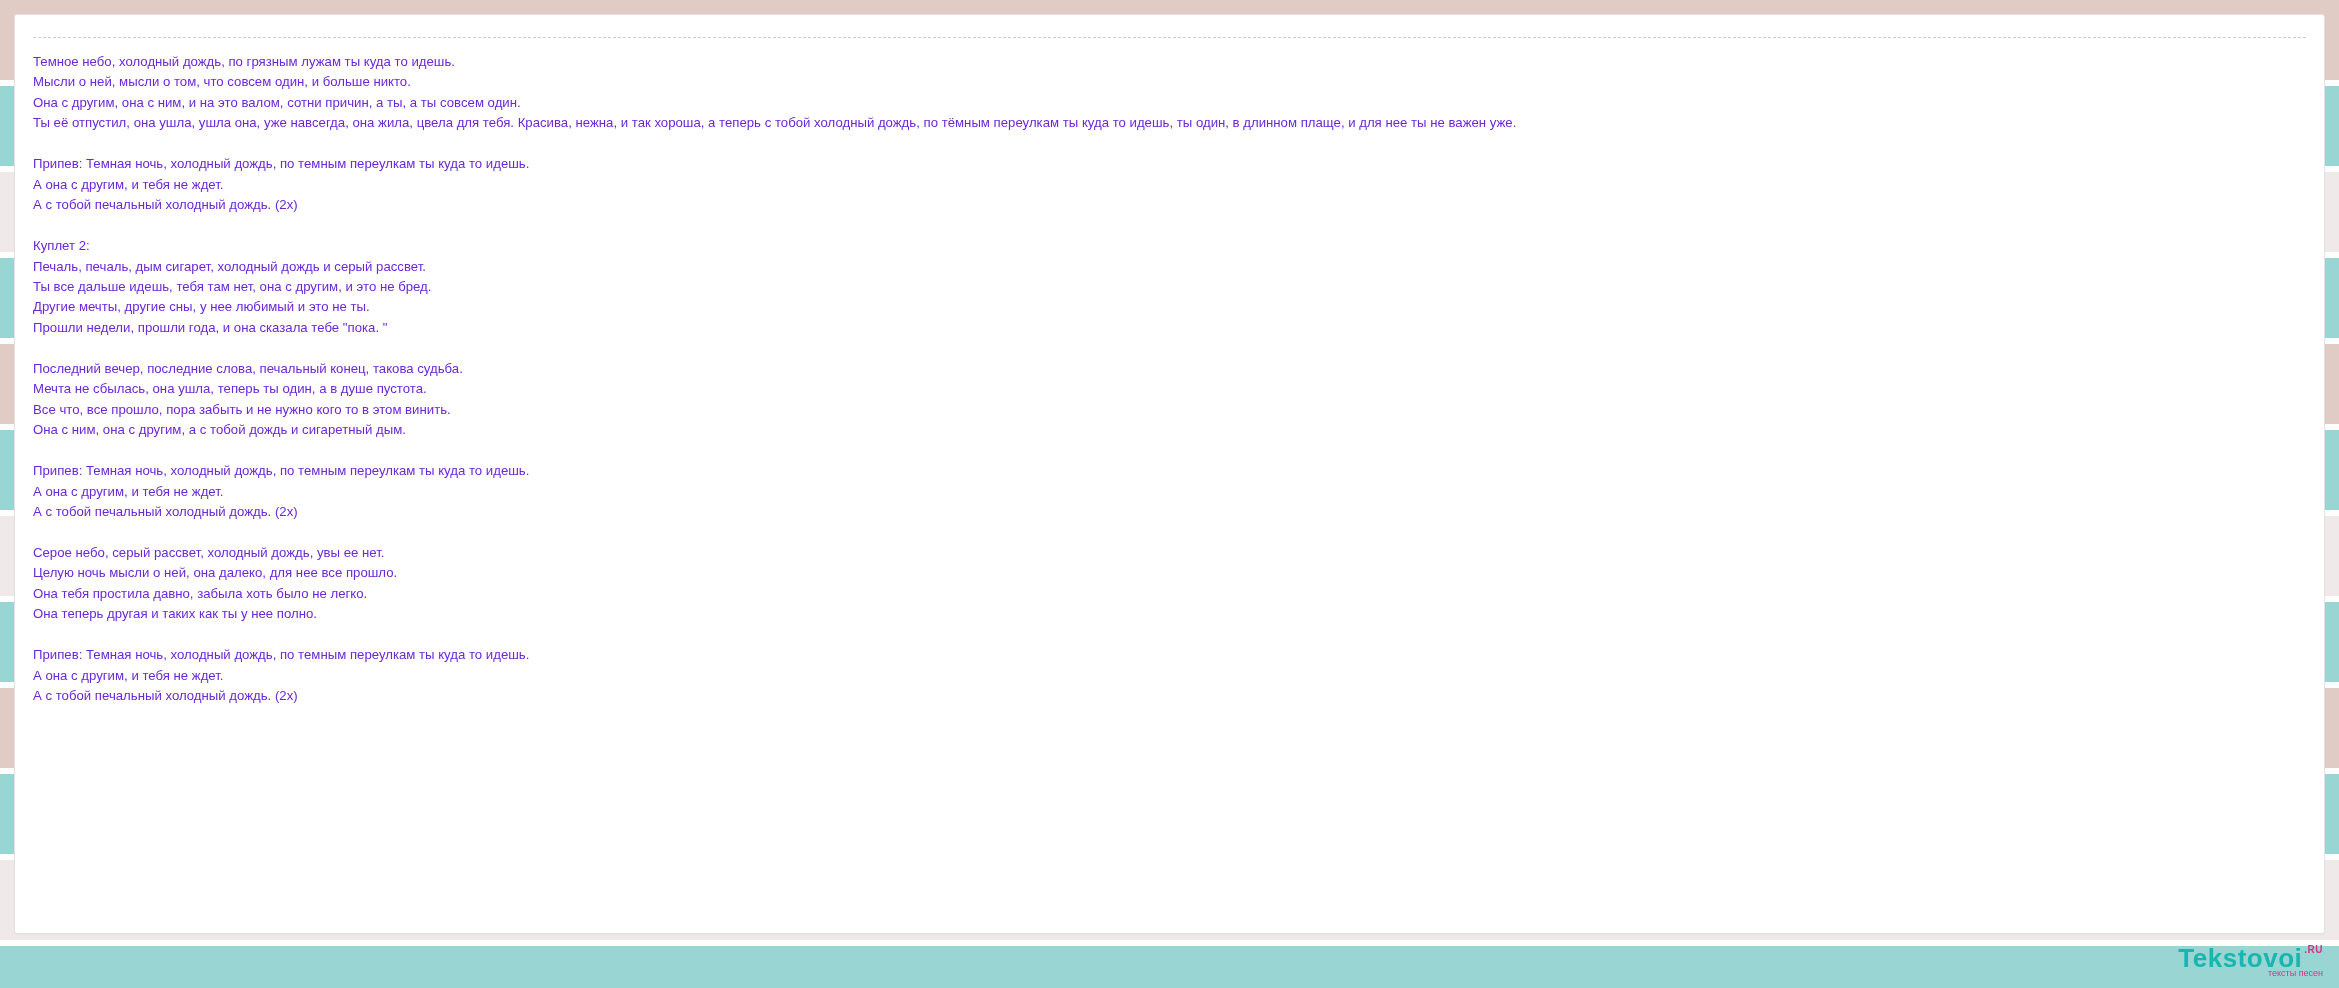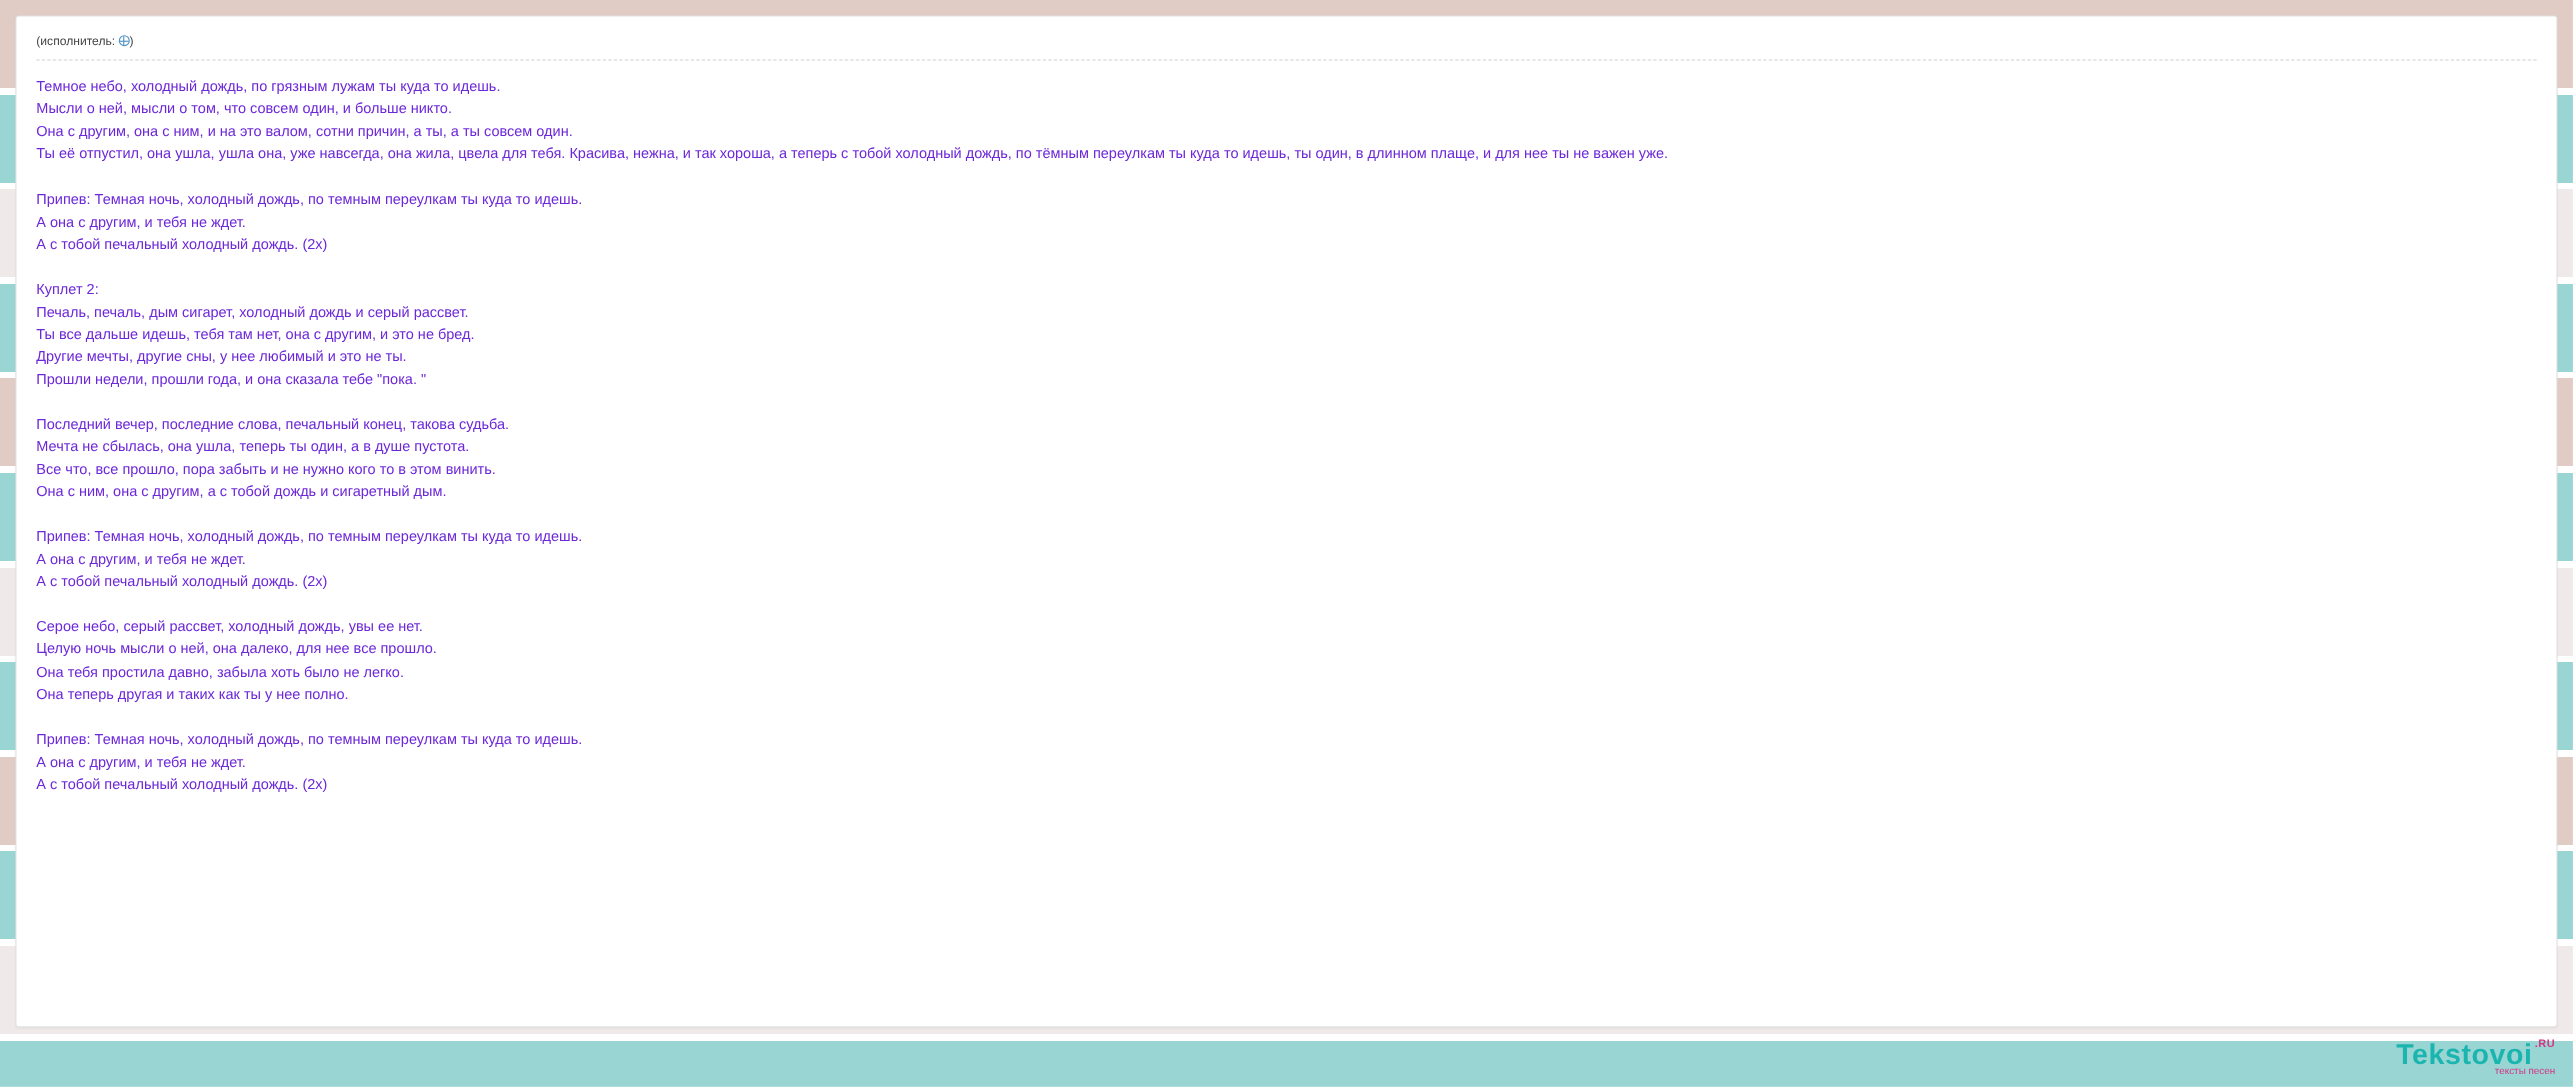--- a/index.html
+++ b/index.html
@@ -94,23 +94,20 @@
     top:1px;
     background:
       linear-gradient(#4a90c2,#4a90c2) center/1px 100% no-repeat,
       linear-gradient(#4a90c2,#4a90c2) center/100% 1px no-repeat;
   }
 </style>
 </head>
 <body>
 
 <div class="card">
-  <div class="performer-line">
-    <span>(исполнитель: </span><a href="#" class="performer-link"><span class="globe"></span><span></span></a><span>)</span>
-  </div>
   <hr class="dashed">
   <div class="lyrics">Темное небо, холодный дождь, по грязным лужам ты куда то идешь.
 Мысли о ней, мысли о том, что совсем один, и больше никто.
 Она с другим, она с ним, и на это валом, сотни причин, а ты, а ты совсем один.
 Ты её отпустил, она ушла, ушла она, уже навсегда, она жила, цвела для тебя. Красива, нежна, и так хороша, а теперь с тобой холодный дождь, по тёмным переулкам ты куда то идешь, ты один, в длинном плаще, и для нее ты не важен уже.
 
 Припев: Темная ночь, холодный дождь, по темным переулкам ты куда то идешь.
 А она с другим, и тебя не ждет.
 А с тобой печальный холодный дождь. (2х)
 

